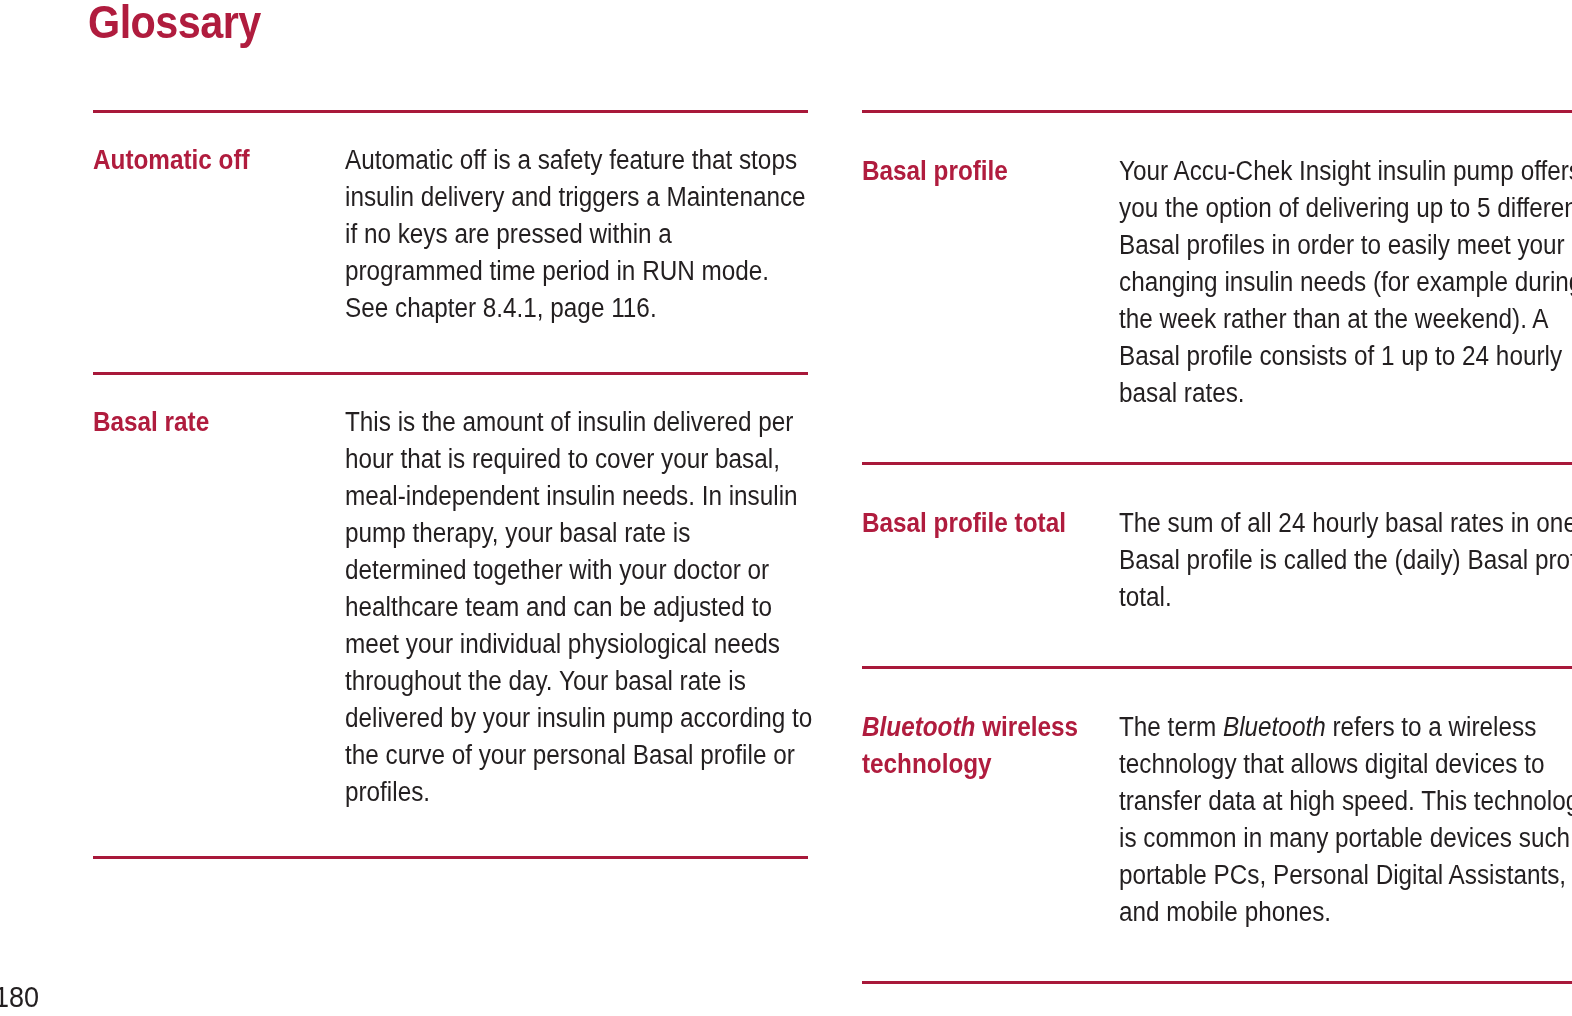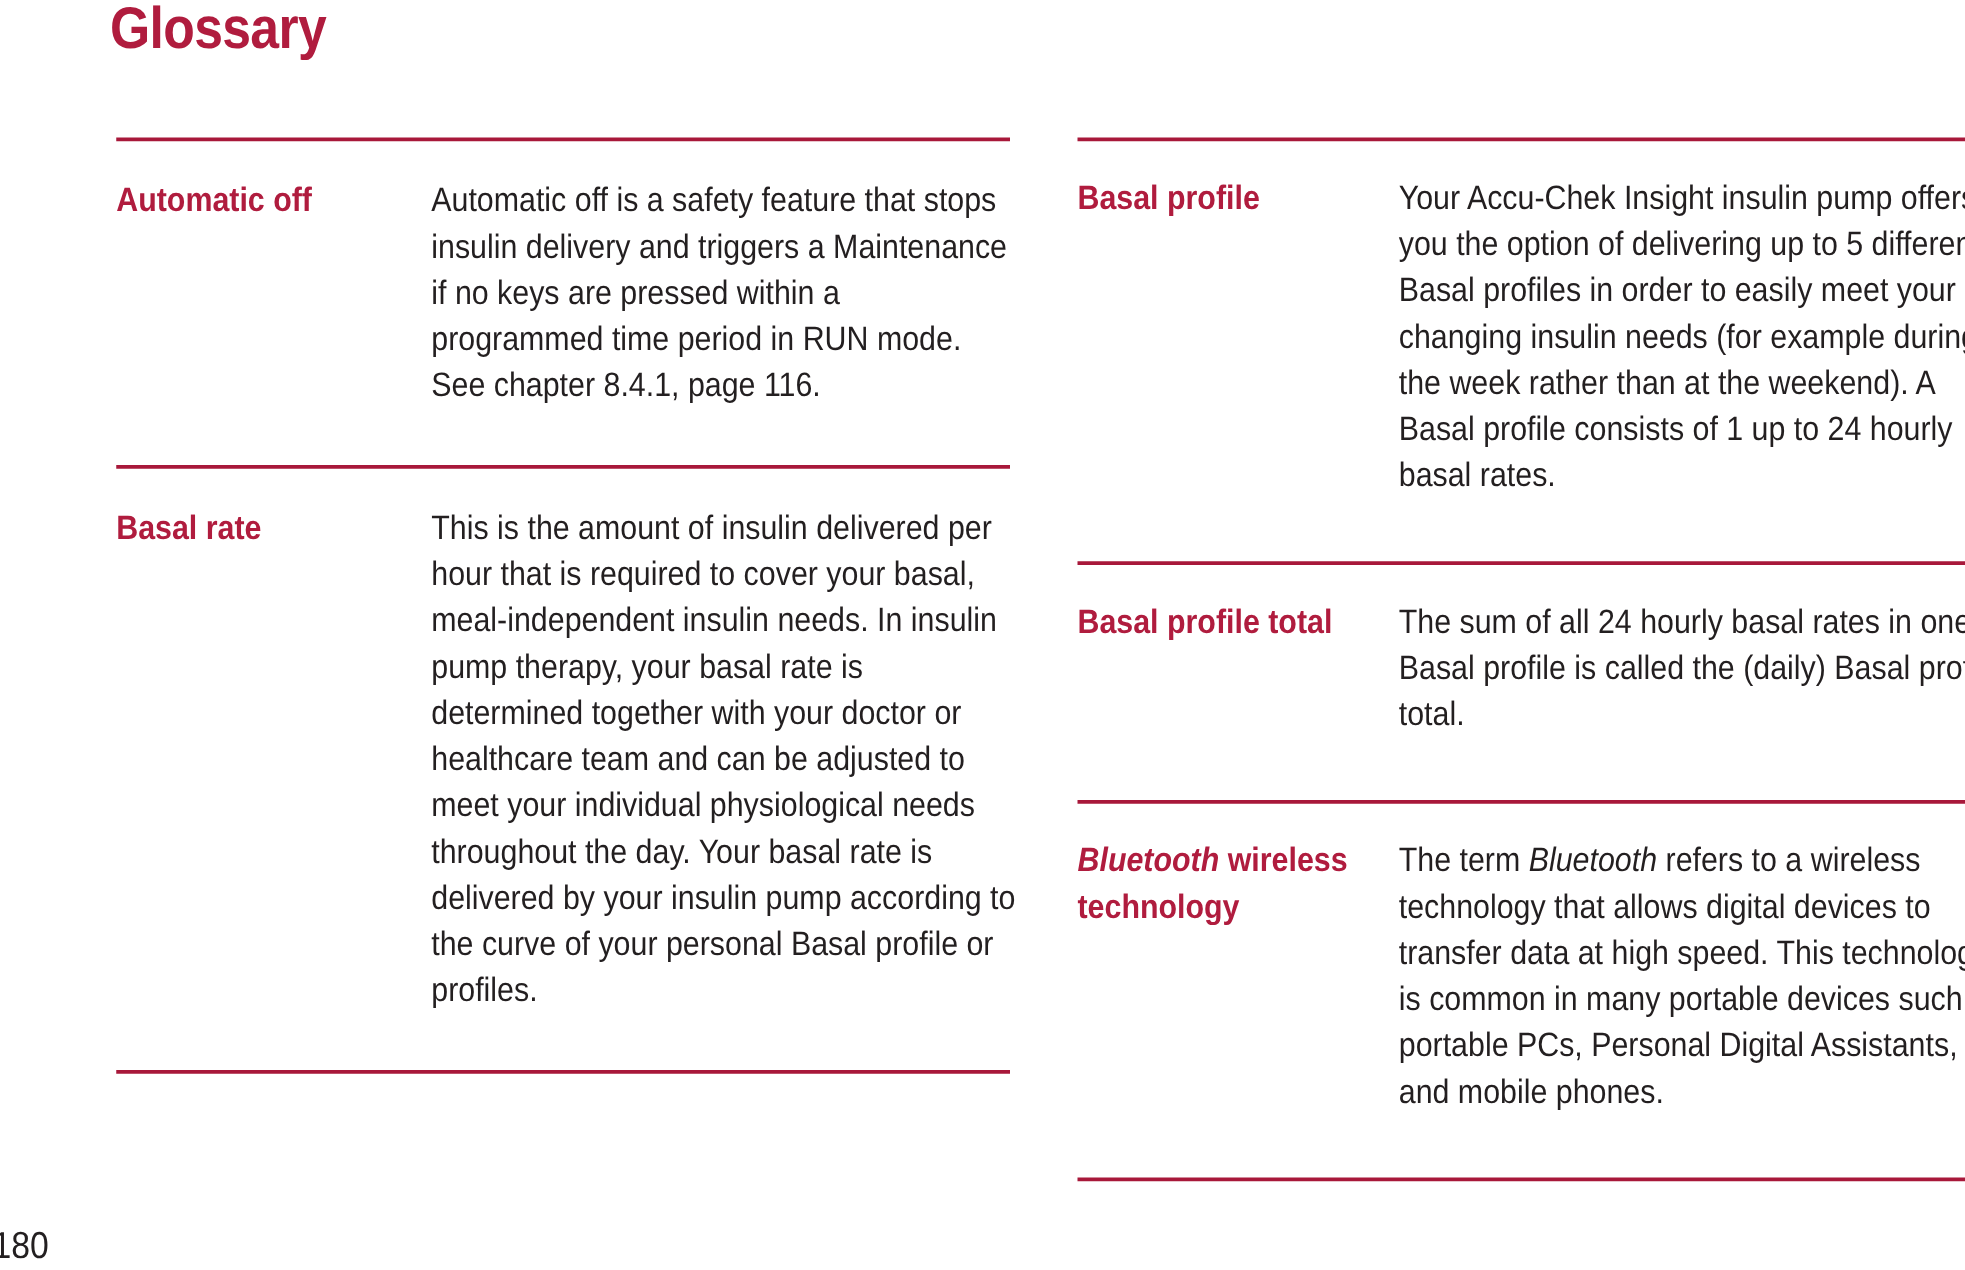--- a/index.html
+++ b/index.html
@@ -47,21 +47,21 @@
   }
   .rule-spacer-left  { margin-top: 45px; }
   .rule-spacer-right { margin-top: 50px; }
 
   
   .entry {
     display: flex;
     align-items: flex-start;
   }
   .entry-left  { padding-top: 29px; }
-  .entry-right { padding-top: 27px; }
+  .entry-right { padding-top: 40px; }
 
   .term {
     font-size: 27px;
     font-weight: bold;
     color: #B01C3E;
     line-height: 37px;
     transform: scaleX(0.90);
     transform-origin: left top;
     flex: none;
   }

